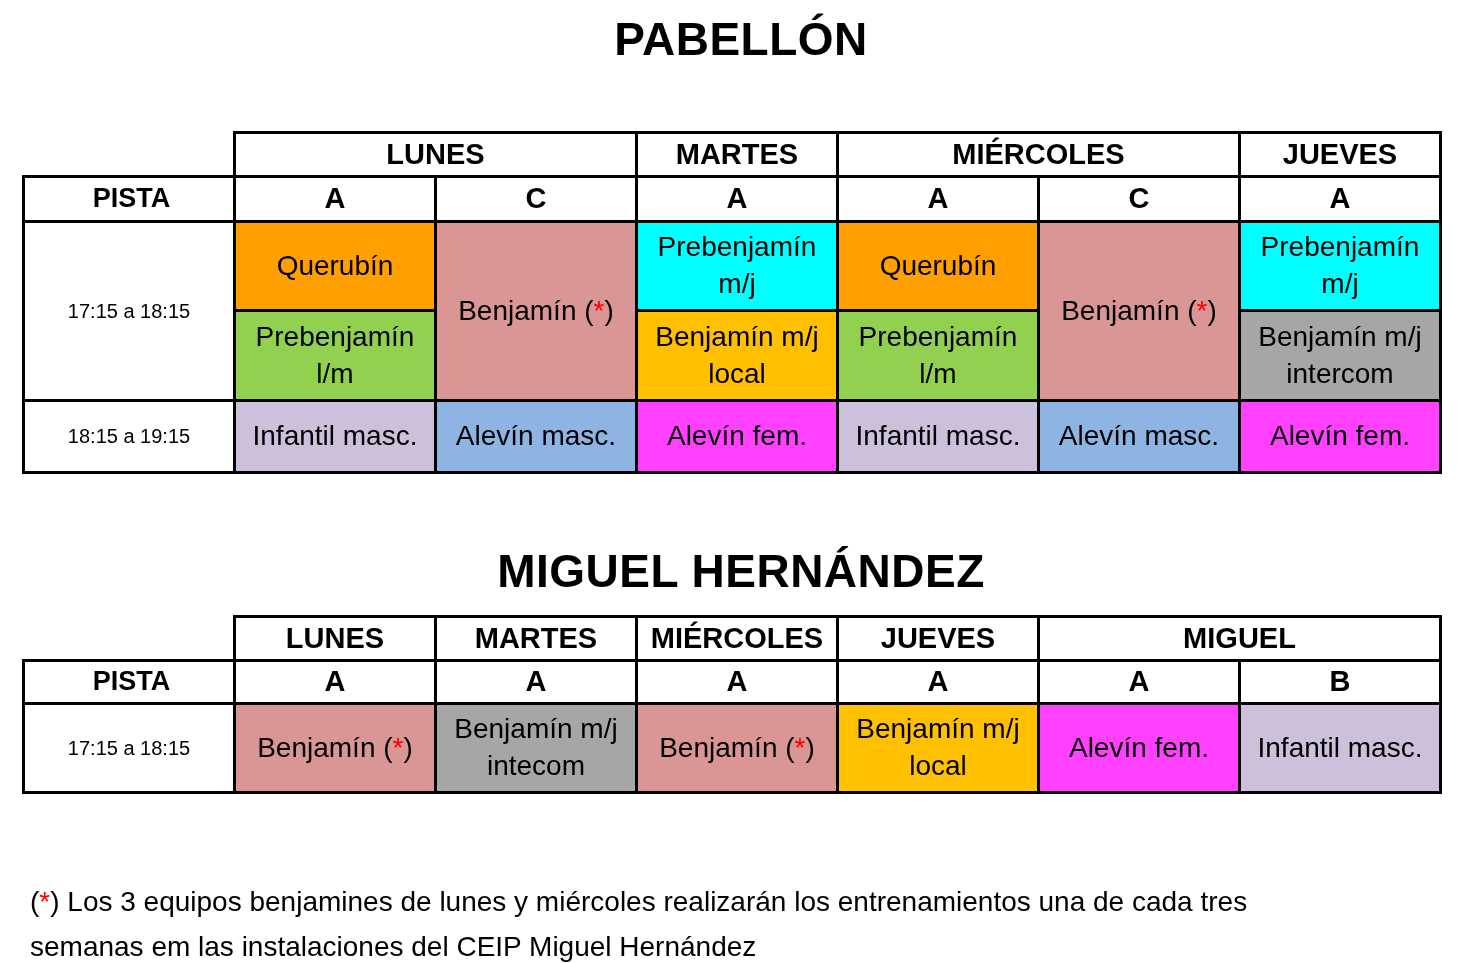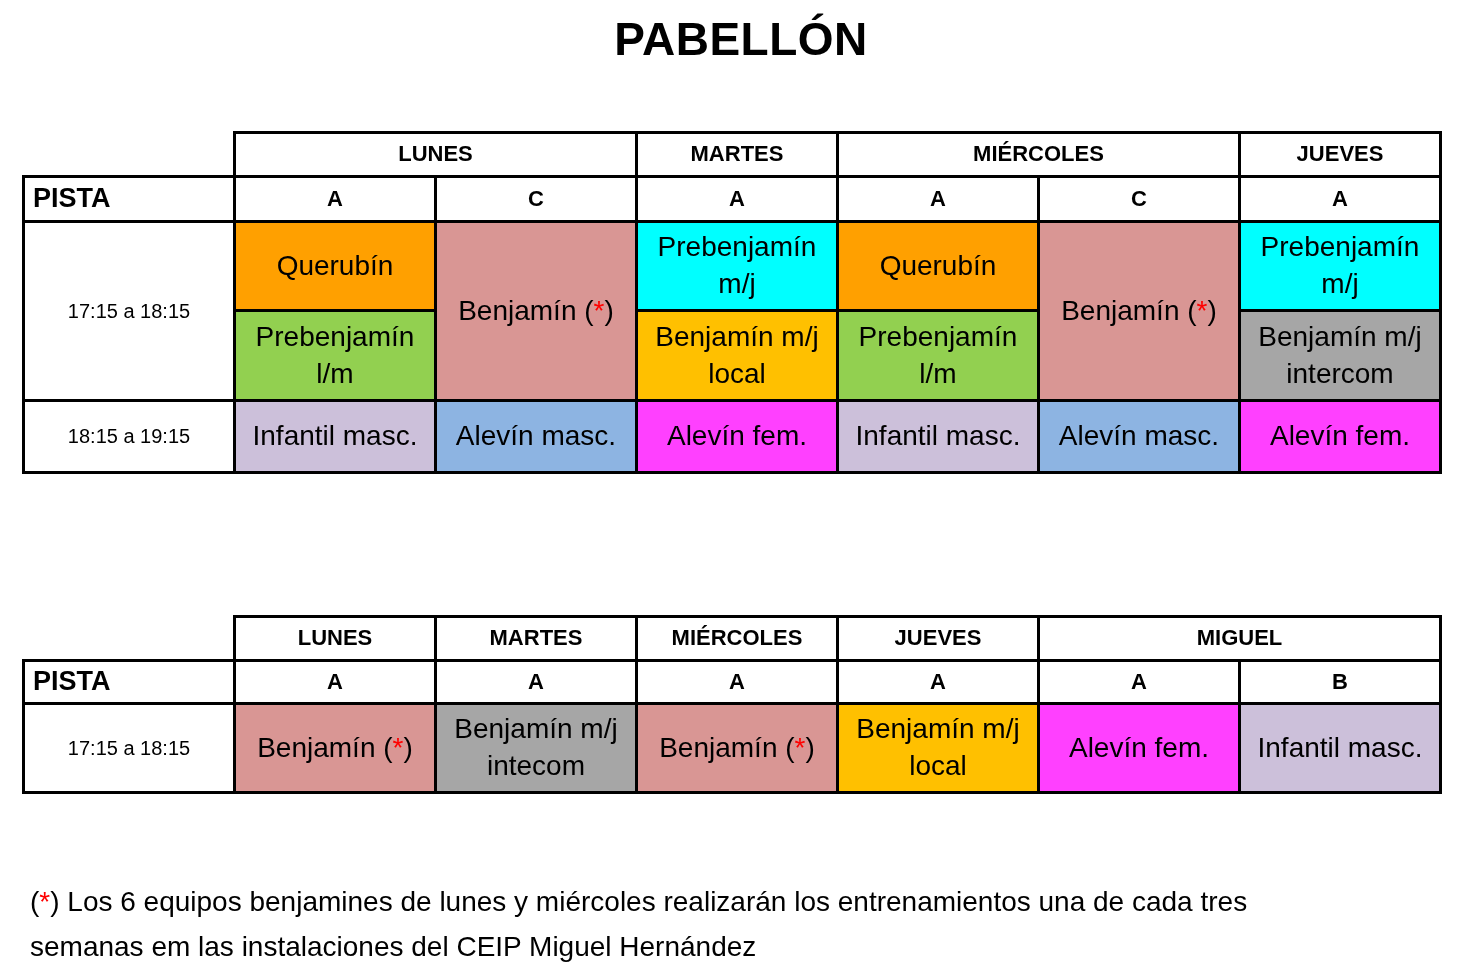--- a/index.html
+++ b/index.html
@@ -39,22 +39,22 @@
     border: 3px solid #000000;
     padding: 0 3px;
     text-align: center;
     vertical-align: middle;
     font-size: 28px;
     line-height: 1.32;
     white-space: pre-line;
     overflow: hidden;
   }
   td.corner { border: 0; background: #ffffff; }
-  td.day, td.court { font-weight: bold; font-size: 22px; line-height: 1.1; }
-  td.pista { font-weight: bold; font-size: 27px; text-align: left; padding-left: 8px; }
+  td.day, td.court { font-weight: bold; font-size: 29px; line-height: 1.1; }
+  td.pista { font-weight: bold; font-size: 27px; text-align: center; padding-left: 8px; }
   td.time  { font-size: 20px; background: #ffffff; }
   td.team  { font-size: 28px; }
 
   #table1 tr.r-days  { height: 44px; }
   #table1 tr.r-pista { height: 45px; }
   #table1 tr.r-slot1a { height: 89px; }
   #table1 tr.r-slot1b { height: 90px; }
   #table1 tr.r-slot2  { height: 72px; }
 
   #table2 tr.r-days  { height: 44px; }
@@ -132,20 +132,21 @@
       <td class="team" style="background-color: rgb(204, 192, 218);">Infantil masc.</td>
       <td class="team" style="background-color: rgb(141, 180, 226);">Alevín masc.</td>
       <td class="team" style="background-color: rgb(255, 64, 255);">Alevín fem.</td>
       <td class="team" style="background-color: rgb(204, 192, 218);">Infantil masc.</td>
       <td class="team" style="background-color: rgb(141, 180, 226);">Alevín masc.</td>
       <td class="team" style="background-color: rgb(255, 64, 255);">Alevín fem.</td>
     </tr>
   </tbody>
     </table>
 
+  <div class="title" id="title2">MIGUEL HERNÁNDEZ</div>
 
   <table class="sched" id="table2">
     <colgroup>
       <col class="c-label">
         <col class="c-day">
         <col class="c-day">
         <col class="c-day">
         <col class="c-day">
         <col class="c-day">
         <col class="c-day">
@@ -175,16 +176,16 @@
 intecom</td>
       <td class="team" style="background-color: rgb(217, 150, 148);"><span>Benjamín (</span><span style="color: rgb(255, 0, 0);">*</span><span>)</span></td>
       <td class="team" style="background-color: rgb(255, 192, 0);">Benjamín m/j
 local</td>
       <td class="team" style="background-color: rgb(255, 64, 255);">Alevín fem.</td>
       <td class="team" style="background-color: rgb(204, 192, 218);">Infantil masc.</td>
     </tr>
   </tbody>
     </table>
 
-  <p class="footnote"><span>(</span><span style="color: rgb(255, 0, 0);">*</span><span>) Los 6 equipos benjamines de lunes y miércoles realizarán los entrenamientos una de cada tres
+  <p class="footnote"><span>(</span><span style="color: rgb(255, 0, 0);">*</span><span>) Los 3 equipos benjamines de lunes y miércoles realizarán los entrenamientos una de cada tres
 semanas em las instalaciones del CEIP Miguel Hernández</span></p>
 
 </div>
 
 </body></html>

